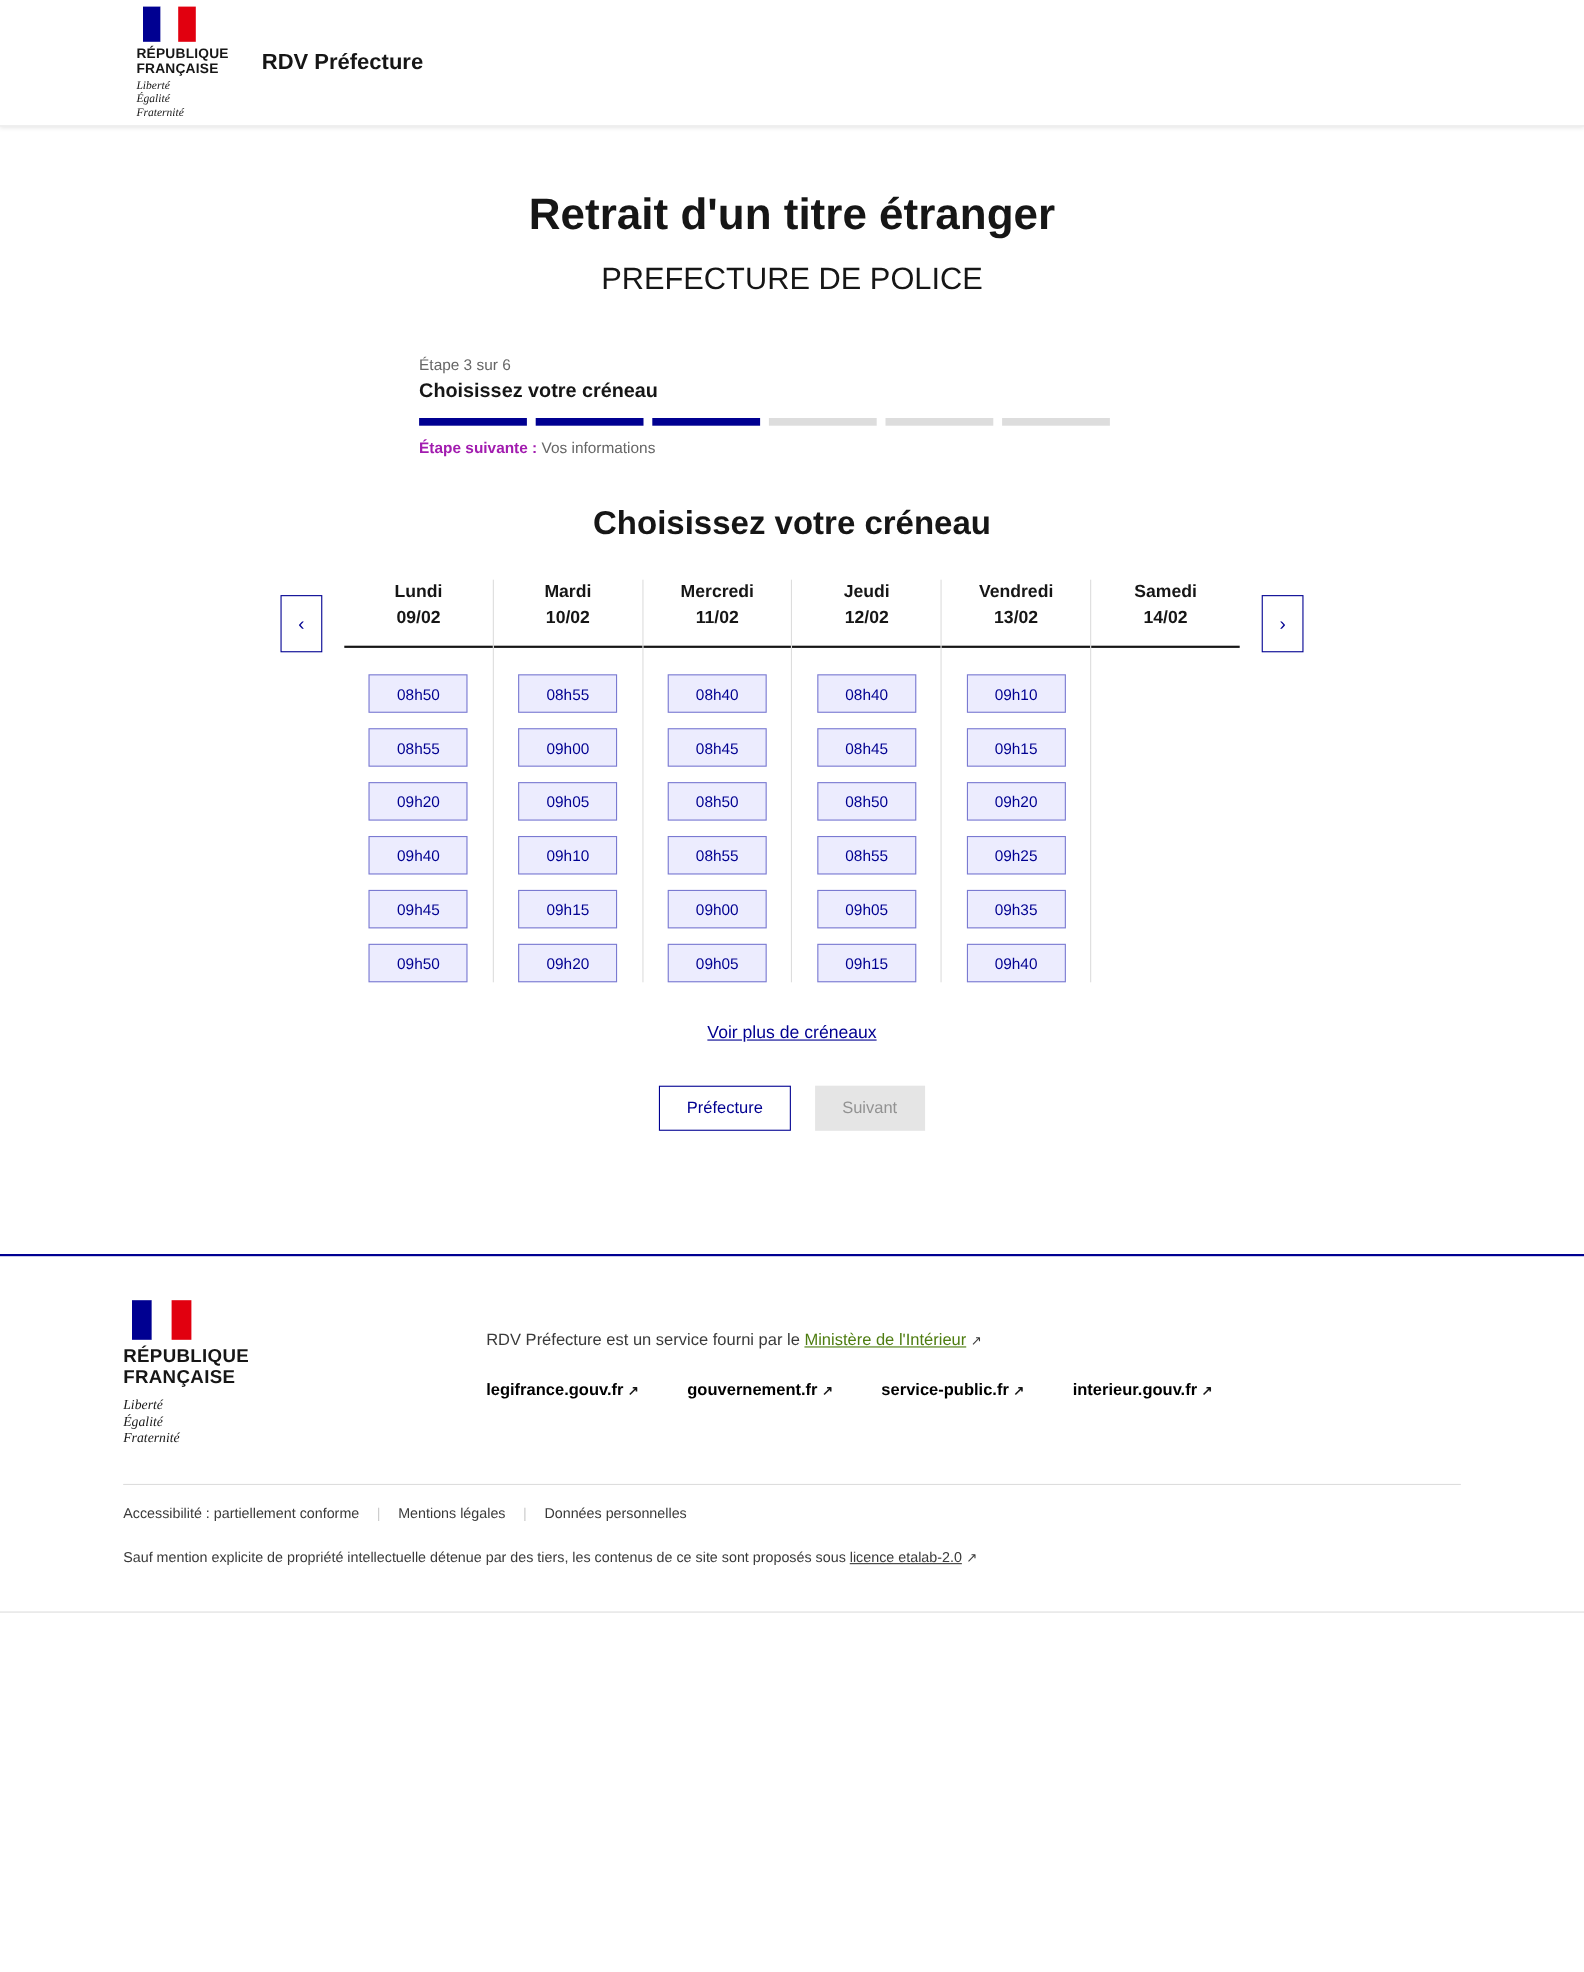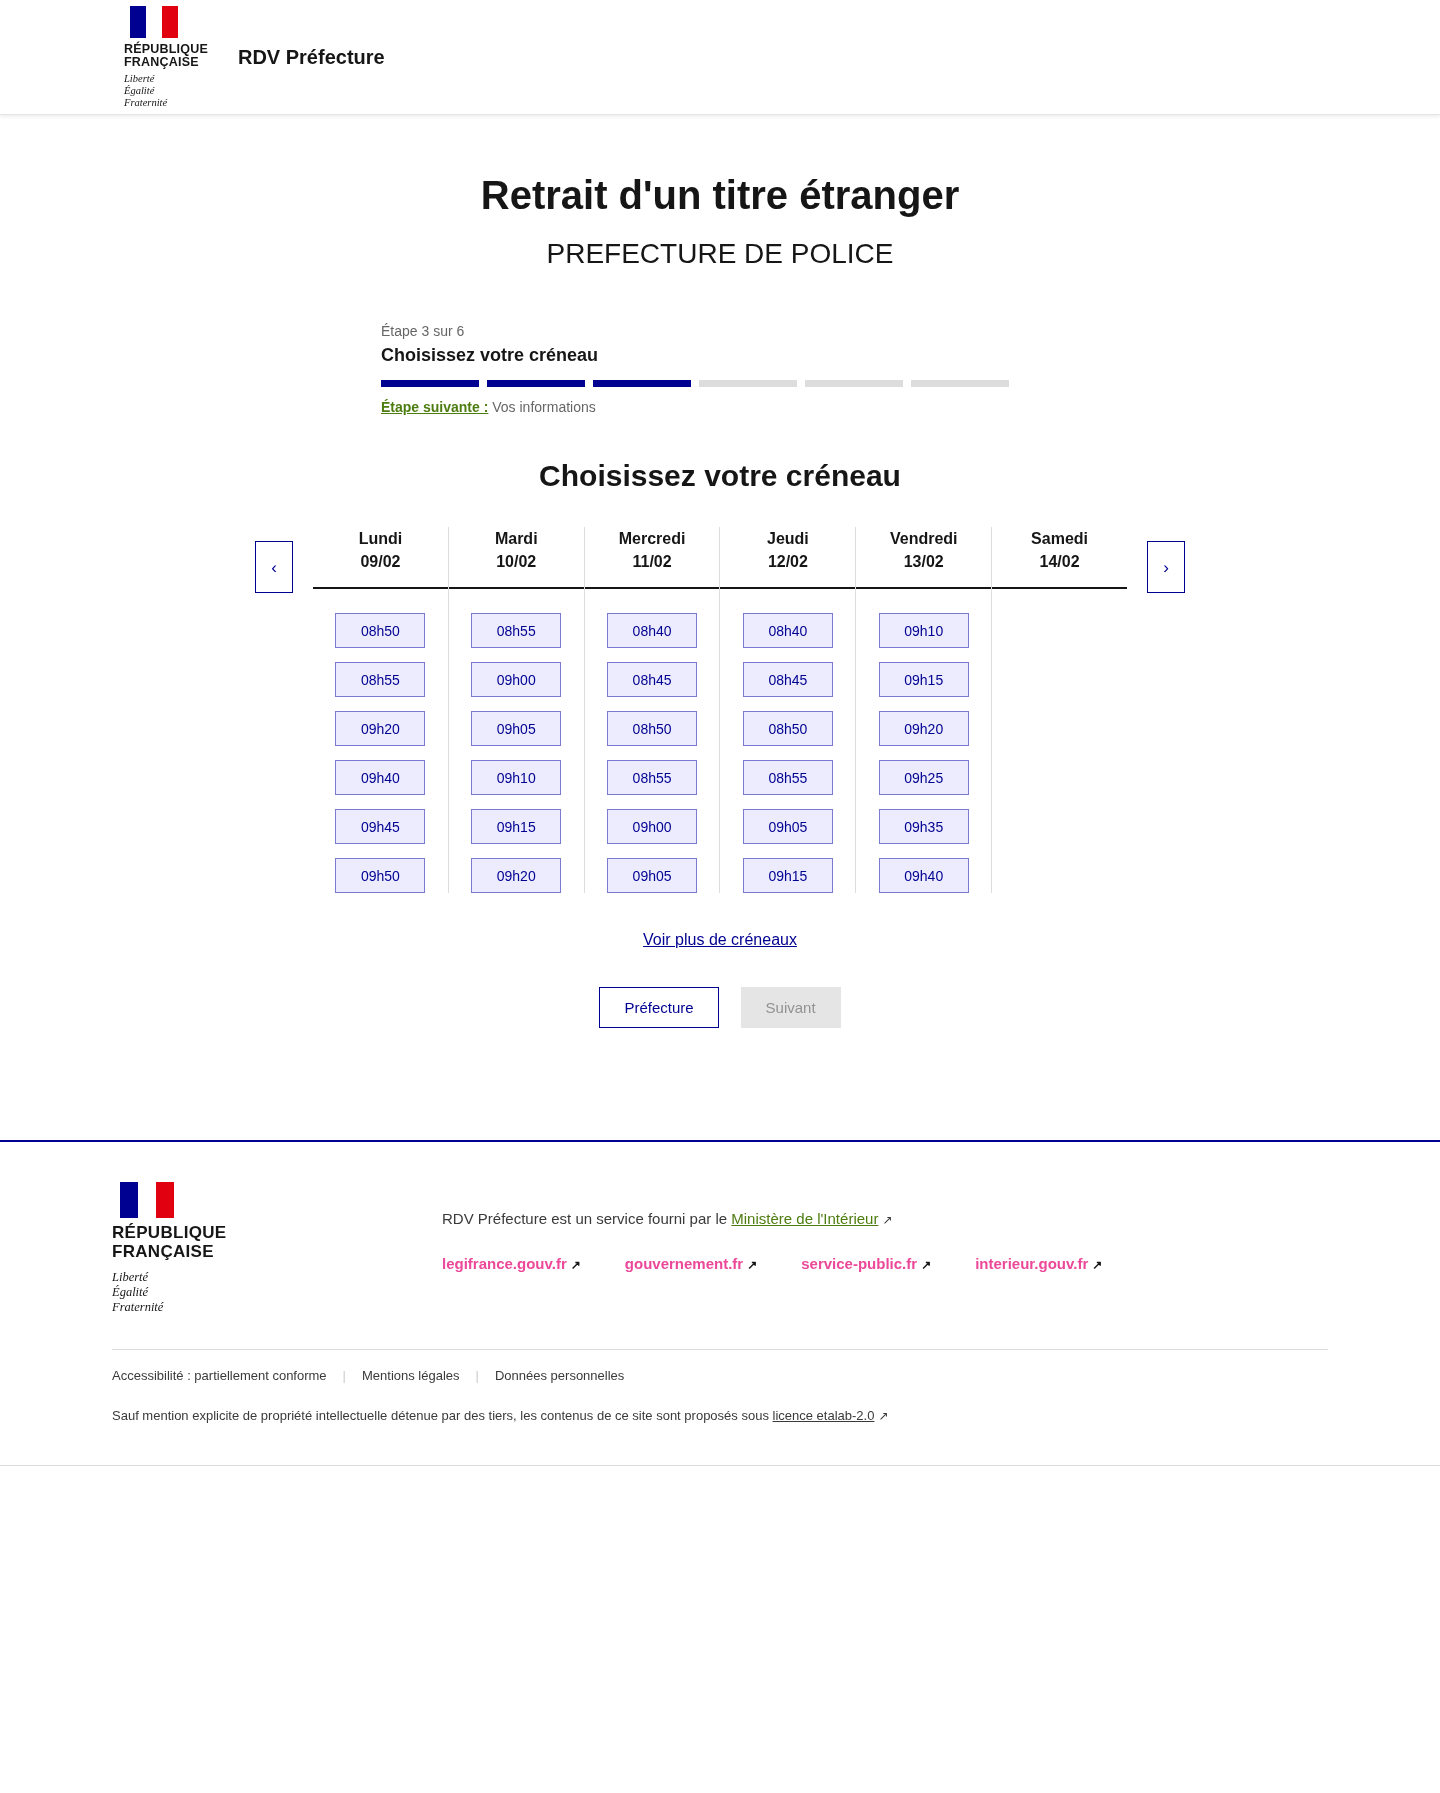--- a/index.html
+++ b/index.html
@@ -102,21 +102,21 @@
     width: 98px;
     background: #dddddd;
     border-radius: 0;
   }
   .step-bars i.done { background: #000091; }
   .step-next {
     margin-top: 12px;
     font-size: 14px;
     color: #666666;
   }
-  .step-next b { color: #4d7c0f; font-weight: 700; text-decoration: underline; }
+  .step-next b { color: #a21caf; font-weight: 700; }
 
   
   h3.slots-title {
     text-align: center;
     font-size: 30px;
     line-height: 38px;
     font-weight: 700;
     margin: 0 0 32px 0;
   }
   .calendar {
@@ -248,21 +248,21 @@
   }
   .footer-right { flex: 1; padding-top: 28px; }
   .footer-desc { font-size: 15px; color: #3a3a3a; margin-bottom: 28px; }
   .footer-desc a { color: #4d7c0f; }
   .footer-links {
     display: flex;
     gap: 44px;
     font-size: 15px;
     font-weight: 700;
   }
-  .footer-links a { color: #ec4899; text-decoration: none; }
+  .footer-links a { color: #000000; text-decoration: none; }
   .ext { font-size: 12px; margin-left: 4px; }
   .footer-bottom {
     width: 1216px;
     margin: 34px auto 0 auto;
     border-top: 1px solid #dddddd;
     padding-top: 18px;
     padding-bottom: 42px;
   }
   .footer-nav {
     display: flex;

